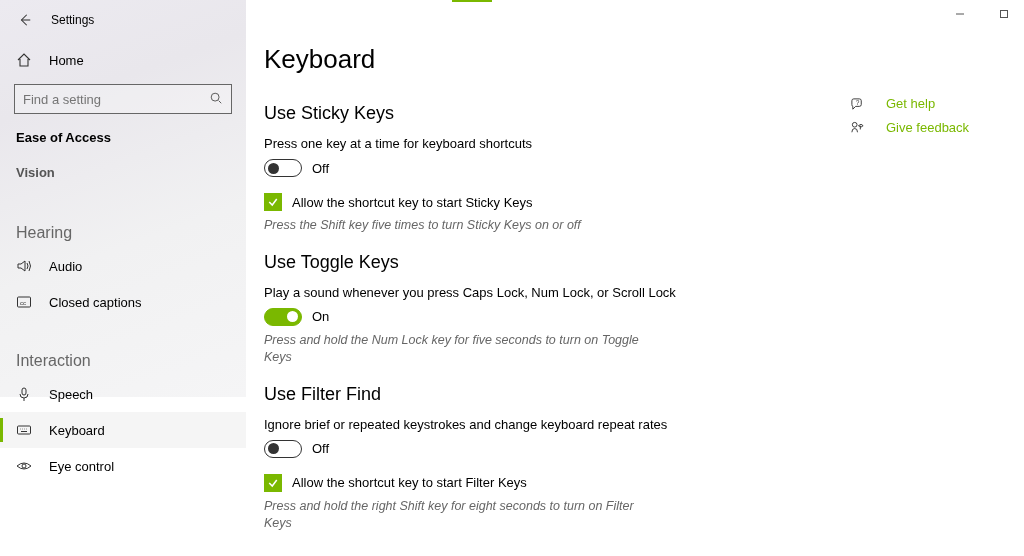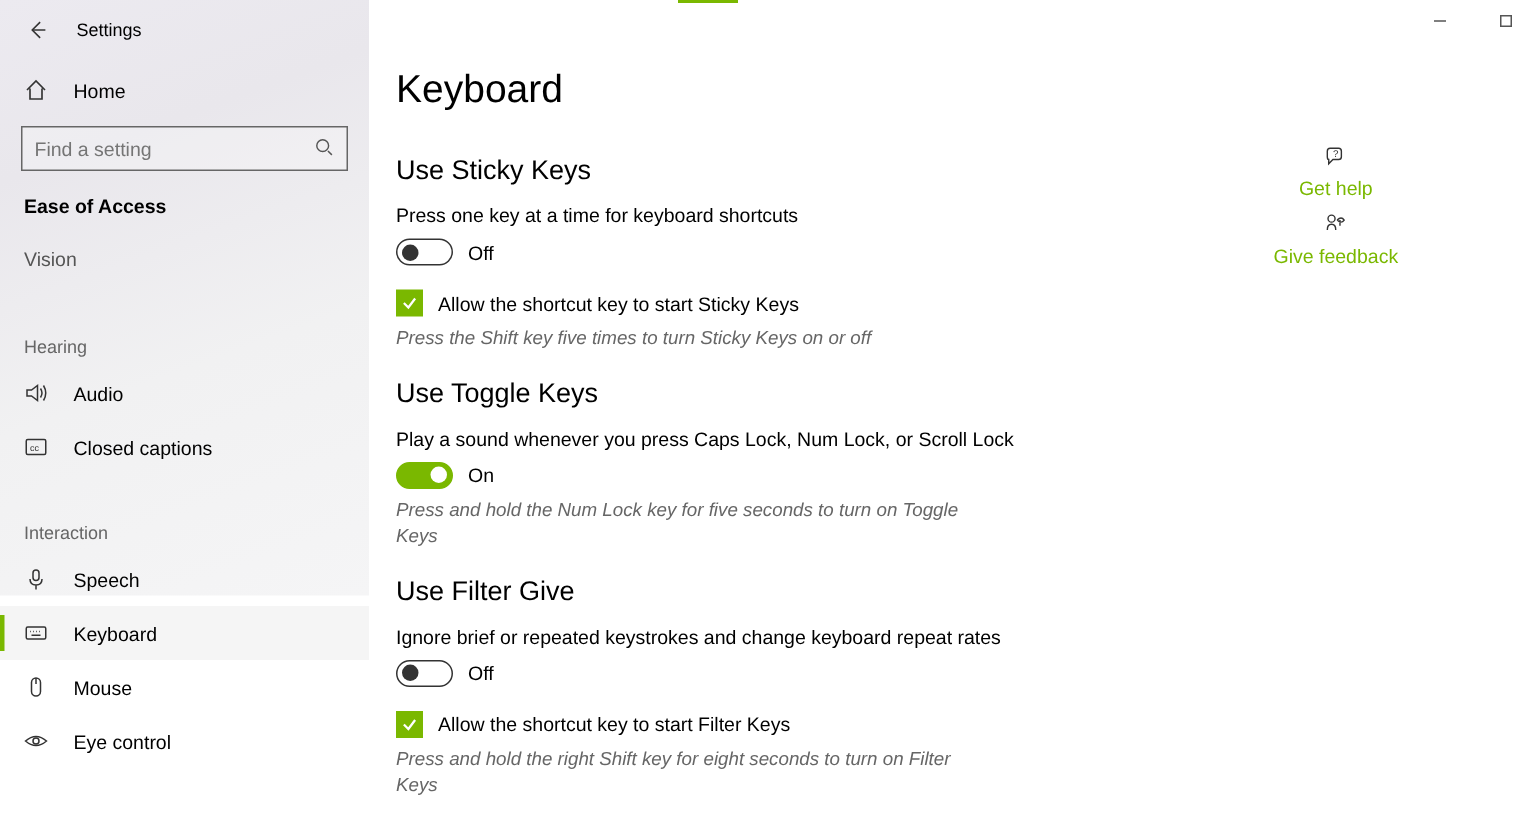--- a/index.html
+++ b/index.html
@@ -54,24 +54,24 @@
   .search-input {
     flex: 1;
     border: none; background: transparent; outline: none;
     font-size: 13px; color: #666;
   }
   .category-label {
     font-weight: 600; font-size: 13px;
     padding: 12px 0 6px 16px;
   }
   .group-label {
-    font-size: 12px; color: #666;
+    font-size: 16px; color: #666;
     padding: 14px 0 6px 16px;
   }
-  .plain-item { padding: 6px 0 6px 16px; font-size: 13px; cursor: pointer; color: #000; }
+  .plain-item { padding: 6px 0 6px 16px; font-size: 13px; cursor: pointer; color: #000; font-weight: bold; }
 
   
   .main {
     position: absolute;
     left: 264px; right: 0; top: 0;
     padding-top: 44px;
     padding-right: 24px;
     height: 556px;
   }
   .page-title { font-size: 26px; font-weight: 400; margin-bottom: 28px; }
@@ -96,21 +96,21 @@
   }
   .check-label { font-size: 13px; }
   .check-row { margin-top: 16px; }
 
   
   .help-col {
     position: absolute;
     left: 849px; top: 96px;
     font-size: 13px;
   }
-  .help-row { display: flex; align-items: center; gap: 6px; margin-bottom: 8px; cursor: pointer; flex-direction: column; }
+  .help-row { display: flex; align-items: flex-start; gap: 21px; margin-bottom: 8px; cursor: pointer; }
   .help-row .link { color: #7ab800; }
   .help-icon { width: 16px; height: 16px; display: flex; align-items: center; justify-content: center; color: #333; }
 
   
   .win-controls {
     position: absolute; right: 8px; top: 4px;
     display: flex; gap: 20px; align-items: center;
   }
   .win-btn { width: 24px; height: 20px; display: flex; align-items: center; justify-content: center; cursor: pointer; color: #555; }
   .accent-bar {
@@ -196,29 +196,20 @@
   <div class="side-item active">
     <div class="side-icon">
       <svg width="16" height="16" viewBox="0 0 16 16">
           <rect x="1.5" y="4" width="13" height="8" rx="1" stroke="#333" stroke-width="1" fill="none"></rect>
           <path d="M4 7 H4.5 M6 7 H6.5 M8 7 H8.5 M10 7 H10.5 M5 9.5 H11" stroke="#333" stroke-width="1"></path>
         </svg>
     </div>
     <div class="side-label">Keyboard</div>
   </div>
 
-  <div class="side-item">
-    <div class="side-icon">
-      <svg width="16" height="16" viewBox="0 0 16 16">
-          <rect x="5" y="2" width="6" height="12" rx="3" stroke="#333" stroke-width="1" fill="none"></rect>
-          <path d="M8 2 V6" stroke="#333" stroke-width="1"></path>
-        </svg>
-    </div>
-    <div class="side-label">Mouse</div>
-  </div>
 
   <div class="side-item">
     <div class="side-icon">
       <svg width="16" height="16" viewBox="0 0 16 16">
           <path d="M1 8 Q8 2 15 8 Q8 14 1 8 Z" stroke="#333" stroke-width="1" fill="none"></path>
           <circle cx="8" cy="8" r="2" stroke="#333" stroke-width="1" fill="none"></circle>
         </svg>
     </div>
     <div class="side-label">Eye control</div>
   </div>
@@ -248,21 +239,21 @@
   <div class="section-title">Use Toggle Keys</div>
   <div class="desc">Play a sound whenever you press Caps Lock, Num Lock, or Scroll Lock</div>
   <div class="toggle-row">
     <div class="switch on">
         <div class="knob"></div>
       </div>
     <div class="toggle-label">On</div>
   </div>
   <div class="hint">Press and hold the Num Lock key for five seconds to turn on Toggle Keys</div>
 
-  <div class="section-title">Use Filter Give</div>
+  <div class="section-title">Use Filter Find</div>
   <div class="desc">Ignore brief or repeated keystrokes and change keyboard repeat rates</div>
   <div class="toggle-row">
     <div class="switch">
         <div class="knob"></div>
       </div>
     <div class="toggle-label">Off</div>
   </div>
   <div class="check-row">
     <div class="checkbox">
       <svg width="12" height="12" viewBox="0 0 16 16">

